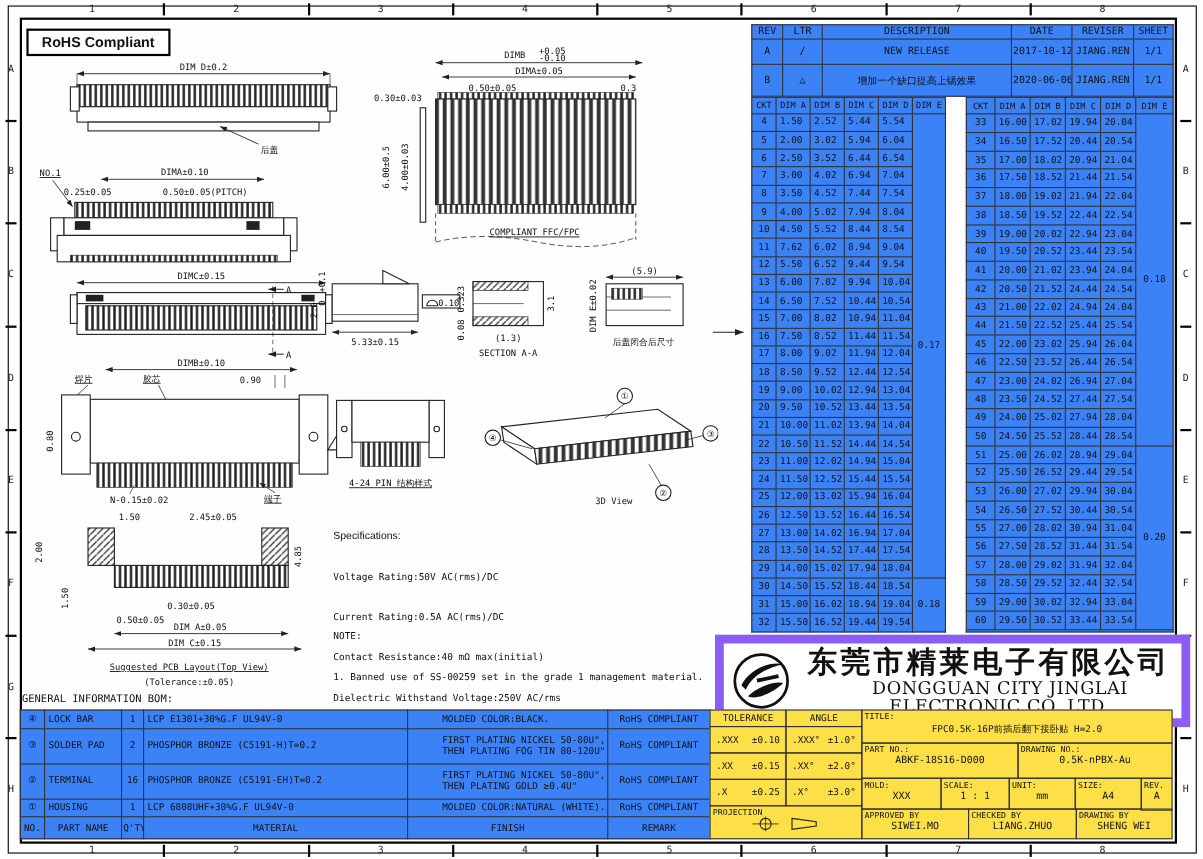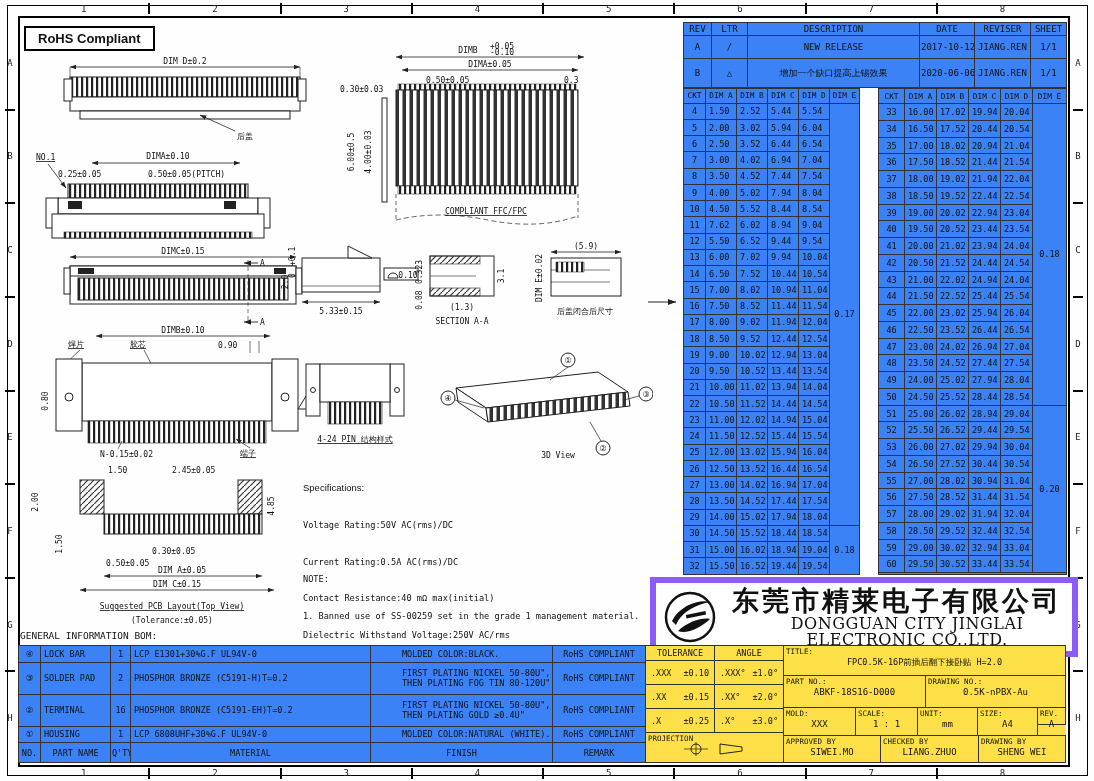--- a/index.html
+++ b/index.html
@@ -38,21 +38,21 @@
   .ckt td.dime{text-align:center;padding:0;}
   
   #bom-table{left:18px;top:645px;width:627px;height:118px;font-size:8.5px;}
   #bom-table td{padding:0 3px;}
   #bom-table .circ{font-family:"DejaVu Sans",sans-serif;text-align:center;padding:0;}
   #bom-table .fin div{line-height:10px;padding-left:28px;}
   #bom-table th{font-size:8.5px;text-align:center;}
   #bom-table td.ctr{text-align:center;}
   #gen-bom-label{left:20px;top:630px;font-size:9.5px;}
   
-  #logoblock{left:650px;top:577px;width:416px;height:68px;border:6px solid #8b5cf6;
+  #logoblock{left:650px;top:577px;width:416px;height:68px;border:8px solid #8b5cf6;
     display:flex;align-items:center;background:#fff;}
   #logoblock .names{flex:1;text-align:center;}
   .cn-name{font-family:"DejaVu Serif",serif;font-weight:bold;font-size:27px;letter-spacing:3px;line-height:30px;}
   .en-name{font-family:"DejaVu Serif",serif;font-size:16px;letter-spacing:.5px;line-height:16px;margin-left:20px;}
   
   #titleblock{left:645px;top:645px;width:421px;height:118px;font-size:8px;background:#fde047;}
   .tb-cell{position:absolute;border:1px solid #333;box-sizing:border-box;}
   .tlabel{display:block;font-size:7.5px;padding:1px 2px;text-align:left;}
   .tval{display:block;text-align:center;font-size:9px;}
   .trow{display:flex;justify-content:space-between;align-items:center;height:100%;padding:0 5px;font-size:8.5px;}
@@ -976,21 +976,21 @@
         <span class="tval">1 : 1</span>
     </div>
     <div class="tb-cell" style="left:272px;top:62px;width:61px;height:29px">
       <span class="tlabel">UNIT:</span>
         <span class="tval">mm</span>
     </div>
     <div class="tb-cell" style="left:332px;top:62px;width:61px;height:29px">
       <span class="tlabel">SIZE:</span>
         <span class="tval">A4</span>
     </div>
-    <div class="tb-cell" style="left:392px;top:62px;width:29px;height:18px">
+    <div class="tb-cell" style="left:392px;top:62px;width:29px;height:30px">
       <span class="tlabel">REV.</span>
         <span class="tval">A</span>
     </div>
     <div class="tb-cell" style="left:138px;top:90px;width:98px;height:28px">
       <span class="tlabel">APPROVED BY</span>
         <span class="tval">SIWEI.MO</span>
     </div>
     <div class="tb-cell" style="left:235px;top:90px;width:99px;height:28px">
       <span class="tlabel">CHECKED BY</span>
         <span class="tval">LIANG.ZHUO</span>

